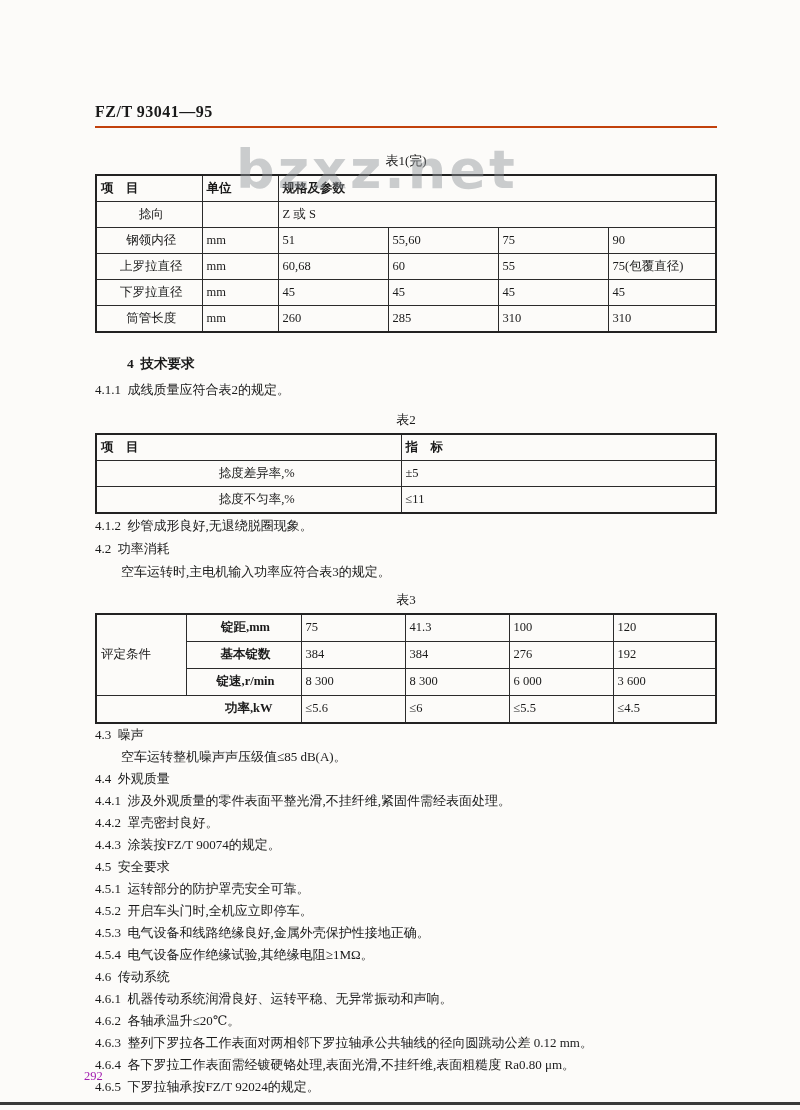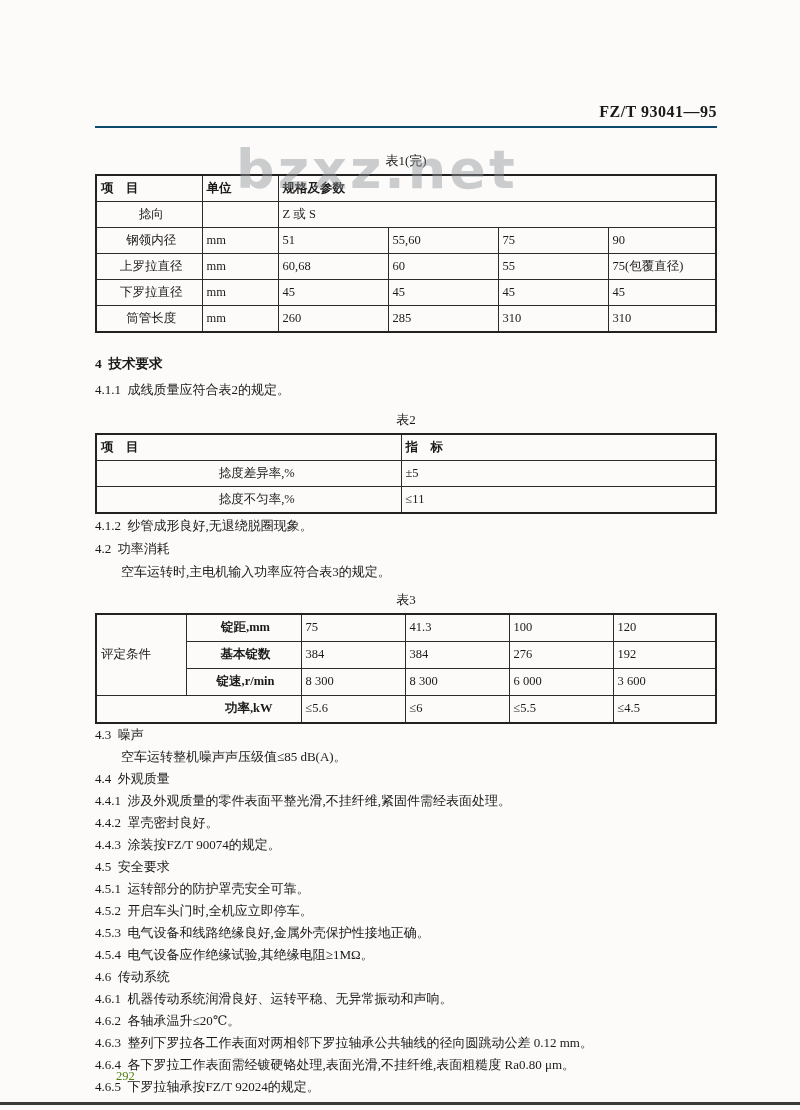--- a/index.html
+++ b/index.html
@@ -11,26 +11,26 @@
     position: relative;
     overflow: hidden;
   }
   .page {
     position: absolute; inset: 0;
     background: #fcfbf9;
     padding: 103px 83px 0 95px;
     box-sizing: border-box;
   }
   .doc-number {
-    text-align: right;
+    text-align: left;
     font-size: 16px;
     font-weight: bold;
     letter-spacing: .5px;
     padding-bottom: 5px;
-    border-bottom: 2px solid #0c4a6e;
+    border-bottom: 2px solid #c2410c;
     margin-bottom: 24px;
   }
   .caption {
     text-align: center;
     font-size: 13px;
     margin: 8px 0 4px 0;
     white-space: pre-wrap;
   }
   table.tbl {
     border-collapse: collapse;
@@ -53,40 +53,40 @@
   .tbl td.hdr { font-weight: bold; }
   .t2 td.lbl { padding-left: 20px; }
   .t3 td.power-lbl { text-align: right; padding-right: 28px; }
   .content .line {
     font-size: 13px;
     line-height: 22px;
     white-space: pre-wrap;
   }
   .sec-a .line { line-height: 26px; }
   .sec-b .line { line-height: 23px; }
-  .line.heading { font-weight: bold; font-size: 13.5px; margin-top: 18px; }
+  .line.heading { font-weight: bold; font-size: 13.5px; margin-top: 18px; margin-left: 32px; }
   .line.indent { text-indent: 26px; }
   .watermark {
     position: absolute;
     top: 138px; left: 192px;
     font-family: "DejaVu Sans", sans-serif;
     font-size: 54px;
     font-weight: bold;
     letter-spacing: 3px;
     color: #8f9499;
     opacity: .45;
     z-index: 9;
     pointer-events: none;
     margin-left: 44px;
   }
   .page-number {
     position: absolute;
-    left: 116px; bottom: 26px;
+    left: 84px; bottom: 26px;
     font-size: 12.5px;
-    color: #4d7c0f;
+    color: #a21caf;
   }
   .scan-edge-bottom {
     position: absolute;
     left: 0; right: 0; bottom: 5px;
     height: 3px;
     background: #3a3a3a;
   }
 </style>
 </head>
 <body>

